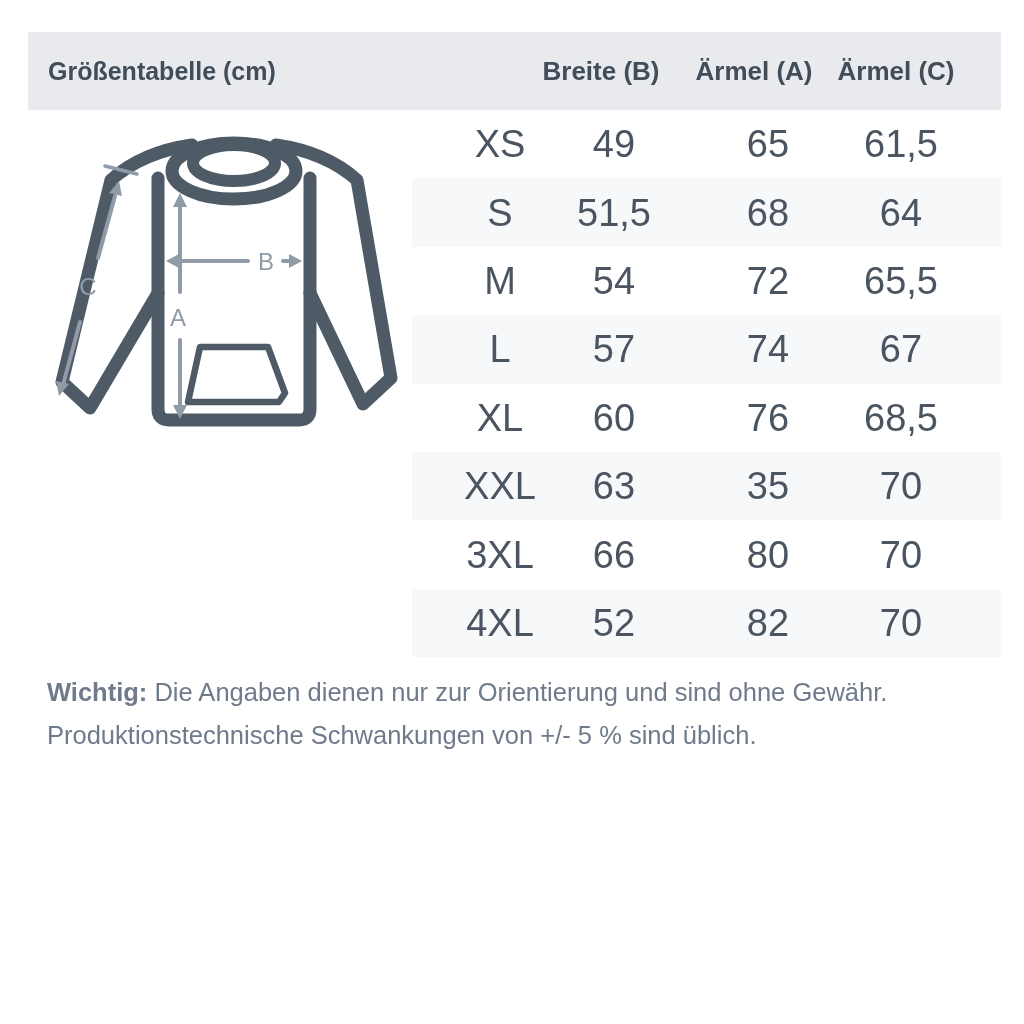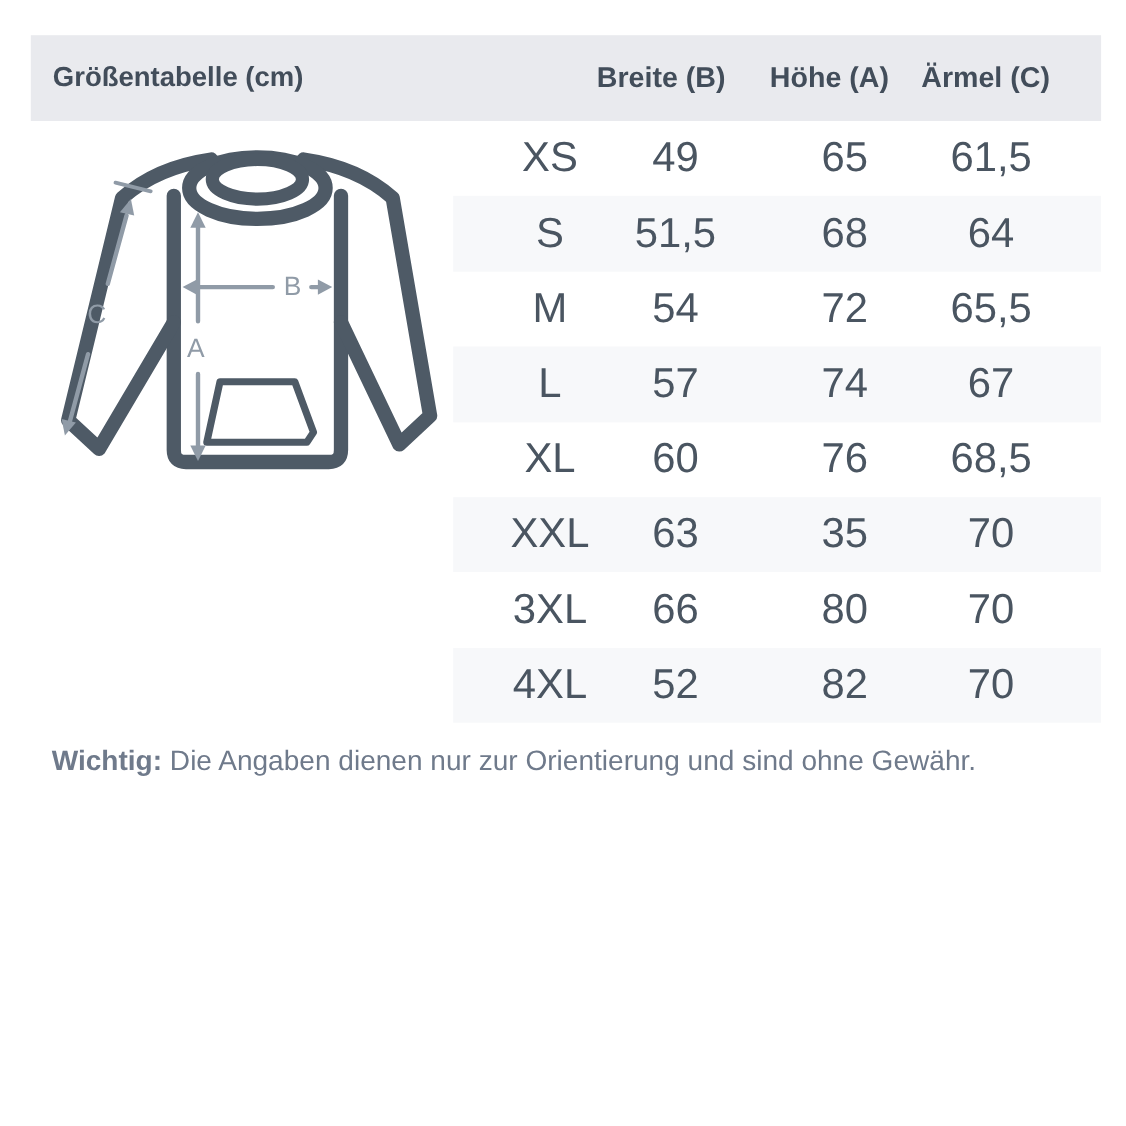--- a/index.html
+++ b/index.html
@@ -54,21 +54,21 @@
     font-size:25.5px;line-height:43px;color:#6f7a8b;
   }
   .note b{font-weight:bold;text-align:center;}
 </style>
 </head>
 <body>
 
 <div class="header-bar">
   <div class="title">Größentabelle (cm)</div>
   <div class="hcol b">Breite (B)</div>
-  <div class="hcol h">Höhe (A)</div>
+  <div class="hcol h">Ärmel (A)</div>
   <div class="hcol c">Ärmel (C)</div>
 </div>
 
 <svg class="diagram" viewBox="0 0 360 320">
 
   <g>
     <path class="hoodie-stroke" stroke-width="13" d="M 113 48 L 113 279 Q 113 290 124 290 L 254 290 Q 265 290 265 279 L 265 48"></path>
     <path class="hoodie-stroke" stroke-width="13" d="M 147 15 C 112 20 85 33 66 50 L 17 252 L 45 278 L 113 163"></path>
     <path class="hoodie-stroke" stroke-width="13" d="M 231 15 C 266 20 293 33 312 50 L 346 248 L 318 274 L 265 163"></path>
     <ellipse class="hoodie-stroke" stroke-width="13" cx="189" cy="41" rx="62" ry="28"></ellipse>
@@ -145,13 +145,14 @@
   <div class="trow">
     <span class="cell size">4XL</span>
     <span class="cell b">52</span>
     <span class="cell h">82</span>
     <span class="cell c">70</span>
   </div>
 </div>
 
 <div class="note">
   <div><b>Wichtig:</b><span> Die Angaben dienen nur zur Orientierung und sind ohne Gewähr.</span></div>
+  <div>Produktionstechnische Schwankungen von +/- 5 % sind üblich.</div>
 </div>
 
 </body></html>

